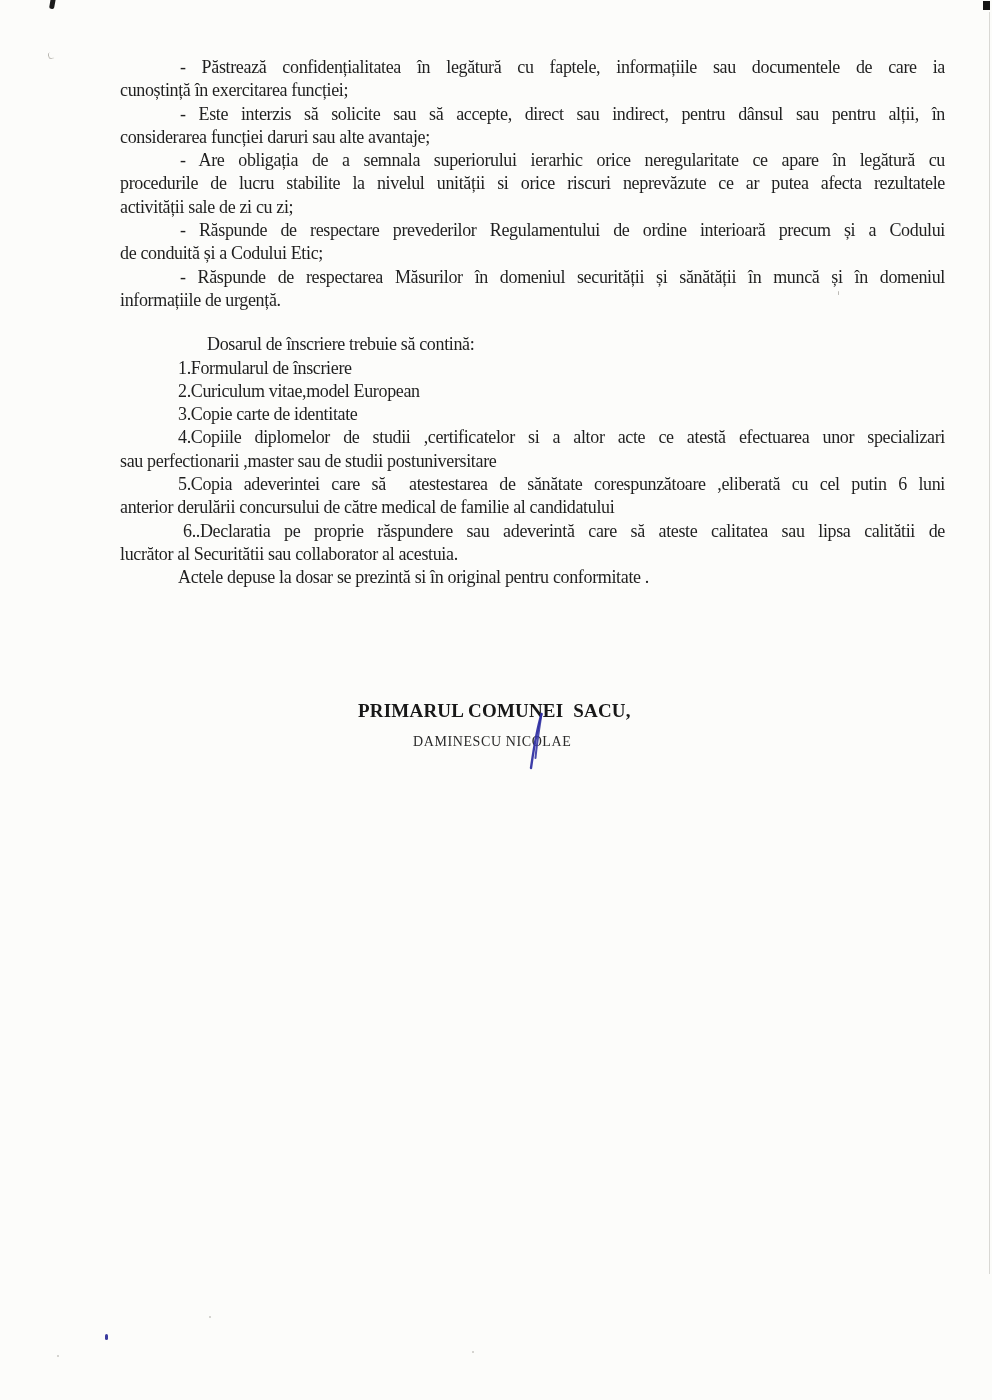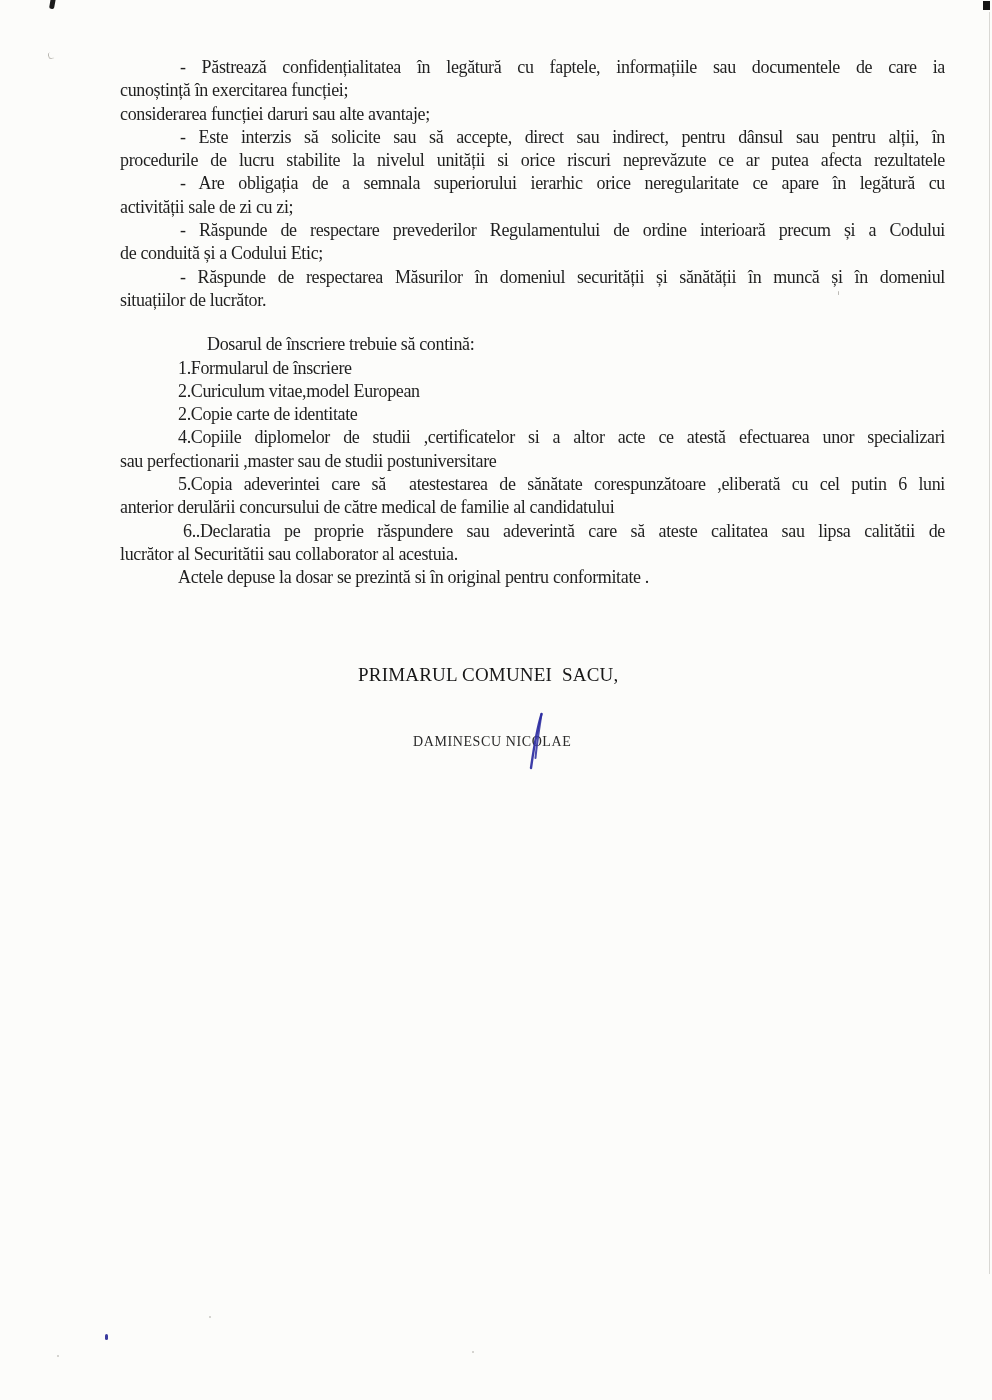--- a/index.html
+++ b/index.html
@@ -32,23 +32,23 @@
   }
   .ind-para{padding-left:60px;}
   .ind-list{padding-left:58px;}
   .ind-six{padding-left:63px;}
   .ind-dosar{padding-left:87px;}
   .gap{margin-top:21px;}
   
   .sig-title{
     position:absolute;
     left:358px;
-    top:664px;
+    top:700px;
     font-size:19px;
-    font-weight:normal;
+    font-weight:bold;
     letter-spacing:0.2px;
     white-space:pre;
     color:#181818;
   }
   .sig-name{
     position:absolute;
     left:413px;
     top:734px;
     font-size:14px;
     letter-spacing:0.6px;
@@ -96,33 +96,33 @@
 </style>
 </head>
 <body>
 
 <div>
 
   <div class="doc-body">
 
   <div class="line ind-para just" style="word-spacing: 11.8099px;"><span>- Păstrează confidențialitatea în legătură cu faptele, informațiile sau documentele de care ia</span></div>
       <div class="line"><span>cunoștință în exercitarea funcției;</span></div>
+      <div class="line ind-para just" style="word-spacing: 8.70996px;"><span>- Este interzis să solicite sau să accepte, direct sau indirect, pentru dânsul sau pentru alții, în</span></div>
       <div class="line"><span>considerarea funcției daruri sau alte avantaje;</span></div>
-      <div class="line ind-para just" style="word-spacing: 8.70996px;"><span>- Este interzis să solicite sau să accepte, direct sau indirect, pentru dânsul sau pentru alții, în</span></div>
+      <div class="line ind-para just" style="word-spacing: 9.68415px;"><span>- Are obligația de a semnala superiorului ierarhic orice neregularitate ce apare în legătură cu</span></div>
       <div class="line just" style="word-spacing: 8.09062px;"><span>procedurile de lucru stabilite la nivelul unității si orice riscuri neprevăzute ce ar putea afecta rezultatele</span></div>
-      <div class="line ind-para just" style="word-spacing: 9.68415px;"><span>- Are obligația de a semnala superiorului ierarhic orice neregularitate ce apare în legătură cu</span></div>
       <div class="line"><span>activității sale de zi cu zi;</span></div>
       <div class="line ind-para just" style="word-spacing: 9.14844px; text-align: right;"><span>- Răspunde de respectare prevederilor Regulamentului de ordine interioară precum și a Codului</span></div>
       <div class="line"><span>de conduită și a Codului Etic;</span></div>
       <div class="line ind-para just" style="word-spacing: 7.76897px;"><span>- Răspunde de respectarea Măsurilor în domeniul securității și sănătății în muncă și în domeniul</span></div>
-      <div class="line"><span>situațiilor de lucrător.</span></div>
+      <div class="line"><span>informațiile de urgență.</span></div>
       <div class="line ind-dosar gap"><span>Dosarul de înscriere trebuie să contină:</span></div>
       <div class="line ind-list"><span>1.Formularul de înscriere</span></div>
       <div class="line ind-list"><span>2.Curiculum vitae,model European</span></div>
-      <div class="line ind-list"><span>2.Copie carte de identitate</span></div>
+      <div class="line ind-list"><span>3.Copie carte de identitate</span></div>
       <div class="line ind-list just" style="word-spacing: 9.01202px;"><span>4.Copiile diplomelor de studii ,certificatelor si a altor acte ce atestă efectuarea unor specializari</span></div>
       <div class="line"><span>sau perfectionarii ,master sau de studii postuniversitare</span></div>
       <div class="line ind-list just" style="word-spacing: 7.45201px;"><span>5.Copia adeverintei care să  atestestarea de sănătate corespunzătoare ,eliberată cu cel putin 6 luni</span></div>
       <div class="line"><span>anterior derulării concursului de către medical de familie al candidatului</span></div>
       <div class="line ind-six just" style="word-spacing: 9.54928px;"><span>6..Declaratia pe proprie răspundere sau adeverintă care să ateste calitatea sau lipsa calitătii de</span></div>
       <div class="line"><span>lucrător al Securitătii sau collaborator al acestuia.</span></div>
       <div class="line ind-list"><span>Actele depuse la dosar se prezintă si în original pentru conformitate .</span></div>
     </div>
 
   <div class="sig-title">PRIMARUL COMUNEI  SACU,</div>

